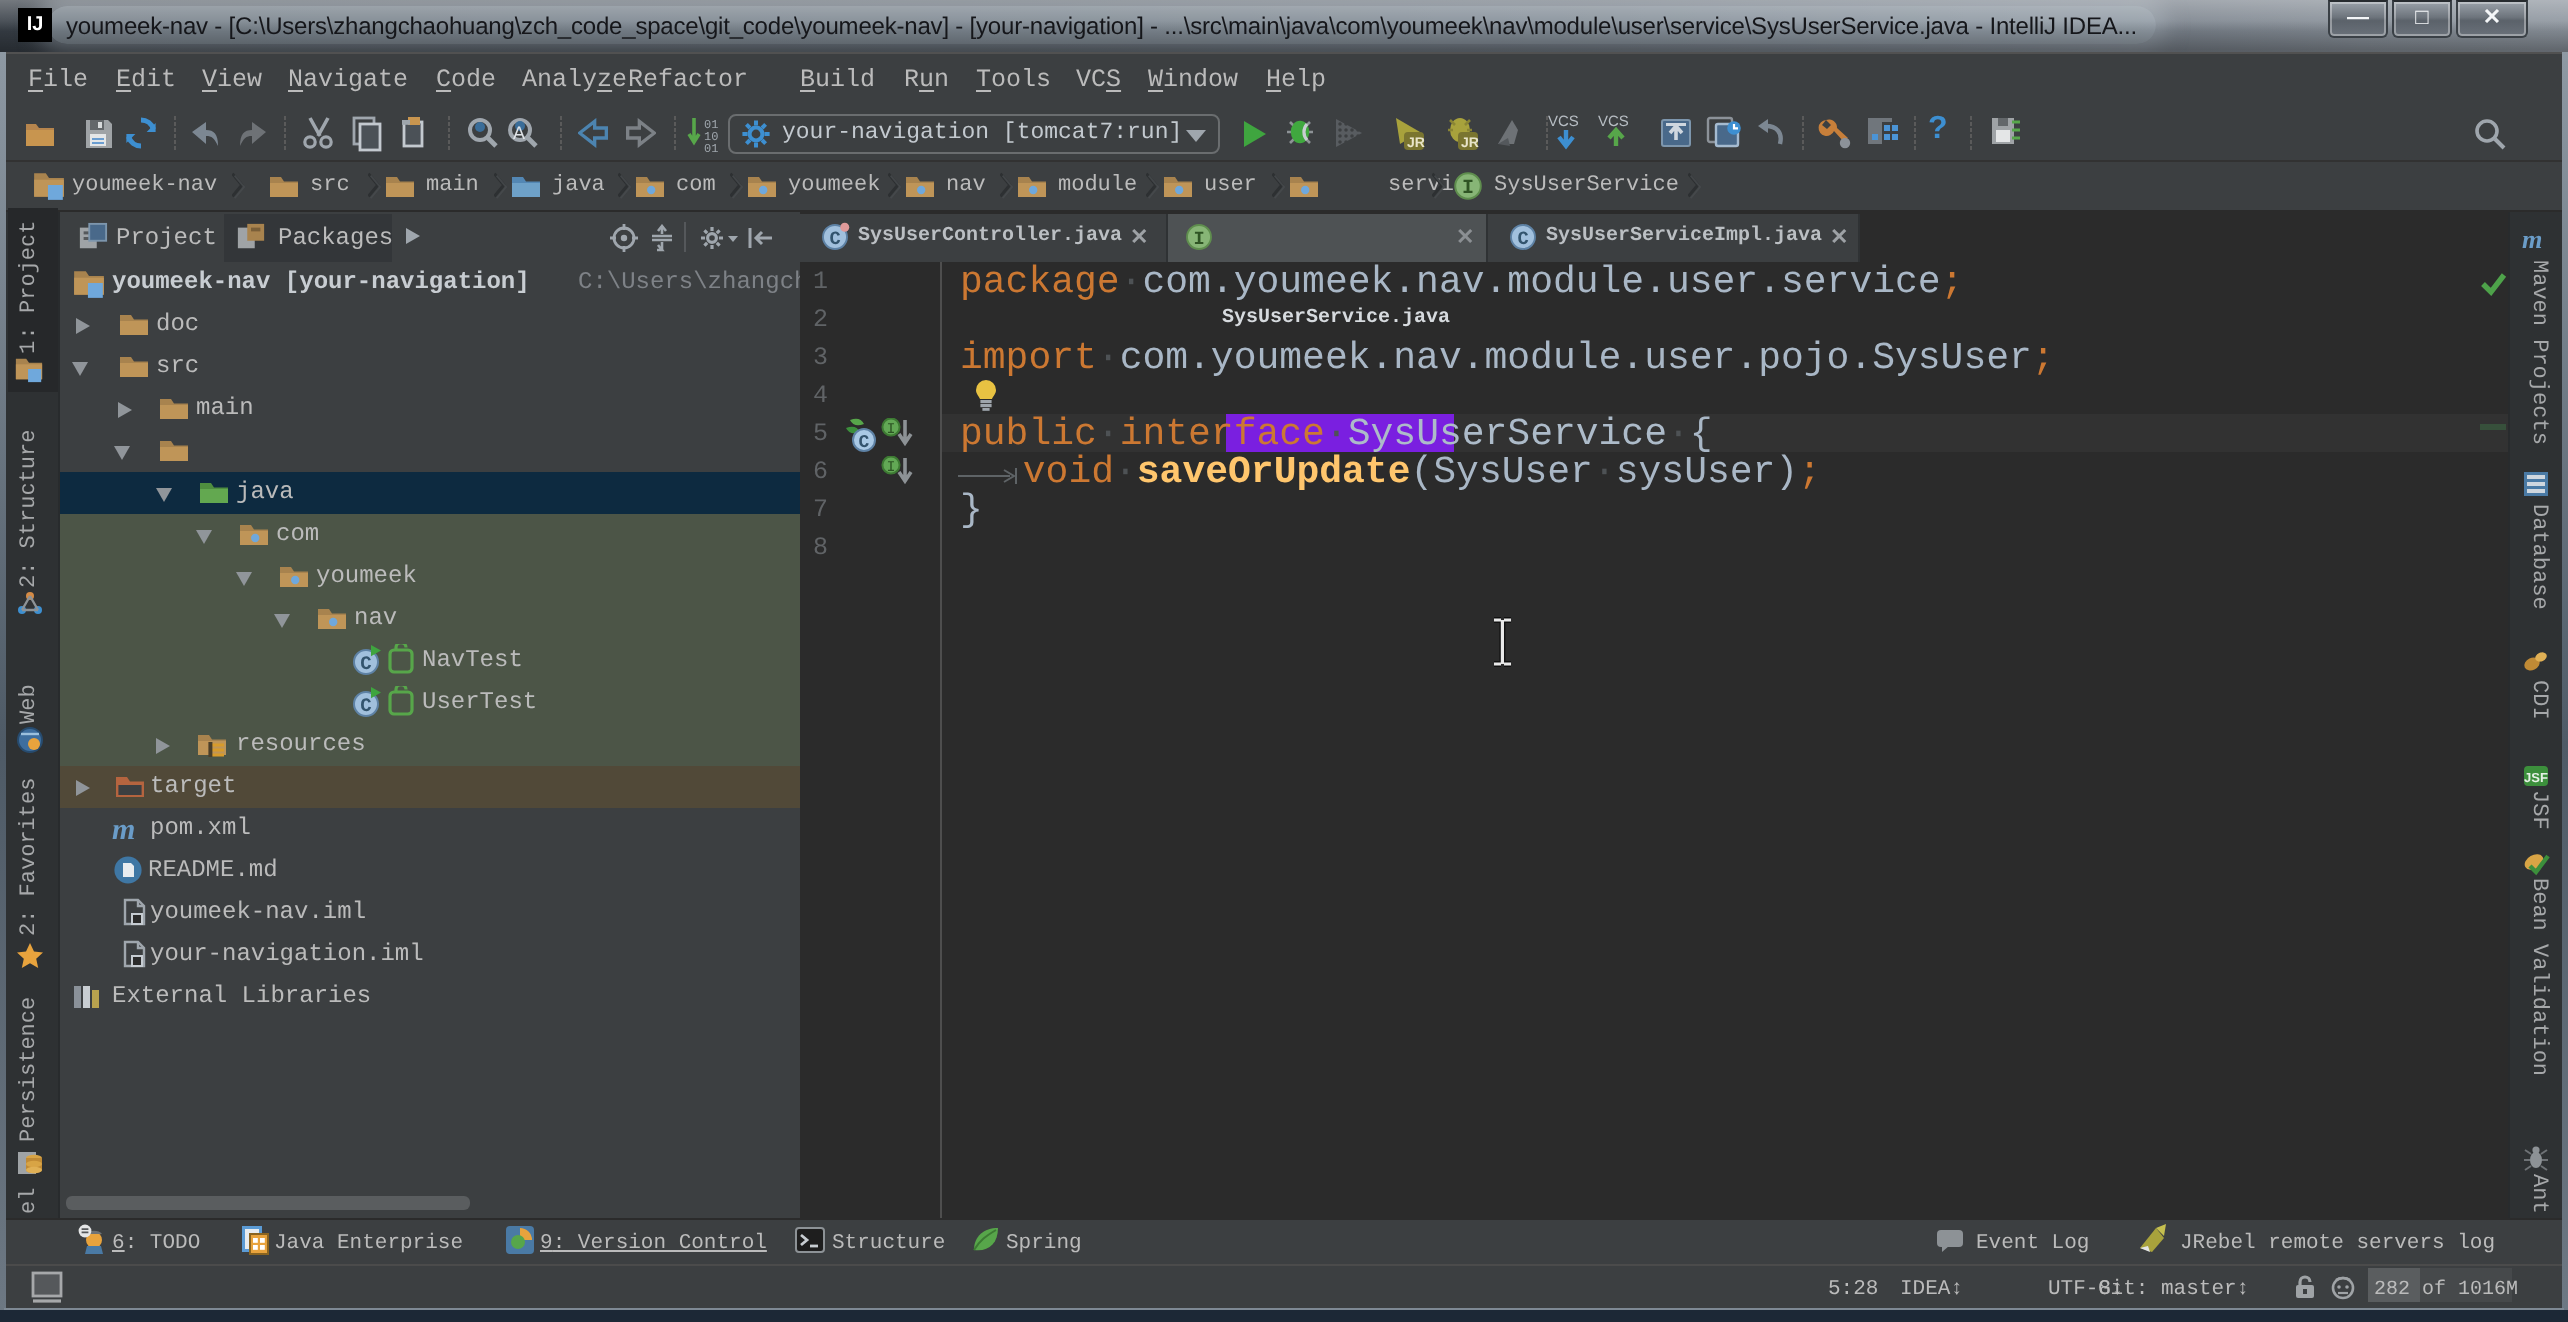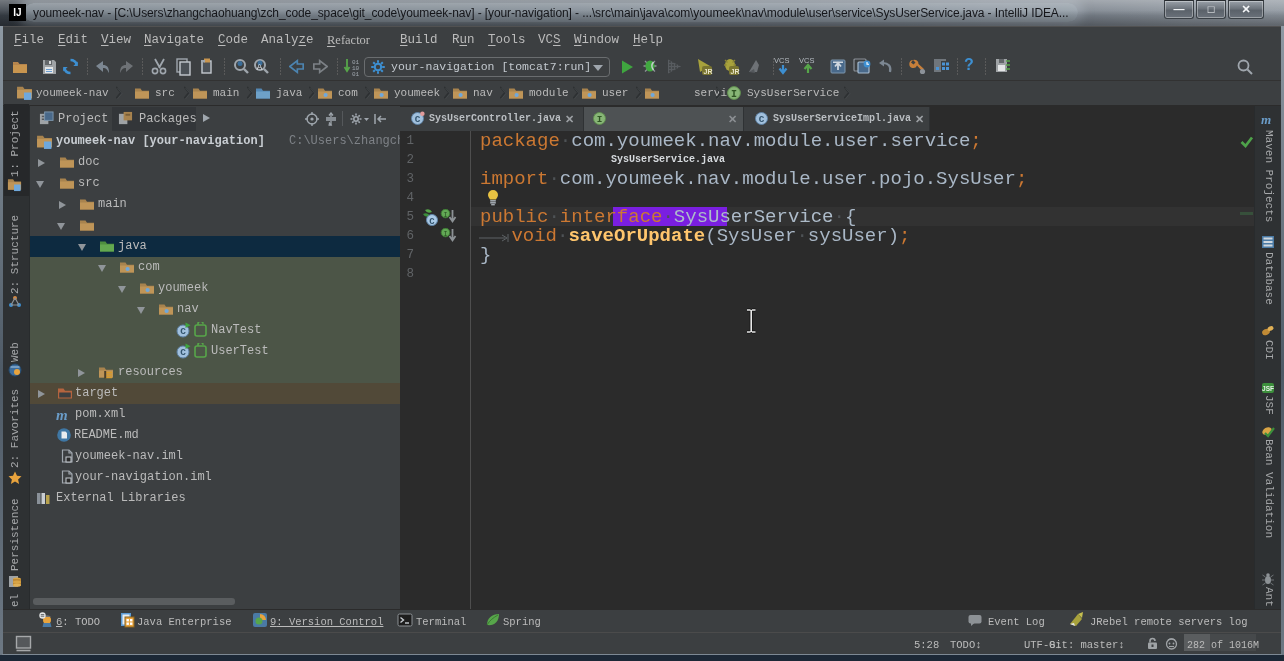--- a/index.html
+++ b/index.html
@@ -70,21 +70,21 @@
 <div class="abs winbtn" style="left:1228px;width:36px;">✕</div>
 
 <div class="abs" id="menubar"></div>
 <div id="menus">
 <div class="mi" style="left:14px;"><u>F</u>ile</div>
 <div class="mi" style="left:58px;"><u>E</u>dit</div>
 <div class="mi" style="left:101px;"><u>V</u>iew</div>
 <div class="mi" style="left:144px;"><u>N</u>avigate</div>
 <div class="mi" style="left:218px;"><u>C</u>ode</div>
 <div class="mi" style="left:261px;">Analy<u>z</u>e</div>
-<div class="mi" style="left:327px;font-family:Liberation Serif, serif;"><u>R</u>efactor</div>
+<div class="mi" style="left:314px;"><u>R</u>efactor</div>
 <div class="mi" style="left:400px;"><u>B</u>uild</div>
 <div class="mi" style="left:452px;">R<u>u</u>n</div>
 <div class="mi" style="left:488px;"><u>T</u>ools</div>
 <div class="mi" style="left:538px;">VC<u>S</u></div>
 <div class="mi" style="left:574px;"><u>W</u>indow</div>
 <div class="mi" style="left:633px;"><u>H</u>elp</div>
 </div>
 
 <div class="abs" id="toolbar"></div>
 <div id="toolicons">
@@ -713,21 +713,21 @@
       <rect x="1" y="1" width="14" height="14" rx="2" fill="#4a7aa5"></rect>
       <path d="M8 8 V2 a6 6 0 0 1 6 6 z" fill="#e8a33d"></path>
       <circle cx="7" cy="9" r="3.5" fill="#57a64a"></circle>
     </svg>
   <div class="bitem" style="left:270px;text-decoration:underline;"><u>9</u>: Version Control</div>
   <svg class="abs" style="left:397px;top:612px" width="16" height="16" viewBox="0 0 16 16">
       <rect x="1" y="2" width="14" height="12" rx="1.5" fill="#1e1e1e" stroke="#8d9296" stroke-width="1"></rect>
       <path d="M3.5 5.5 l3 2.5 -3 2.5" stroke="#c8cdd2" stroke-width="1.4" fill="none"></path>
       <path d="M8 11 h4" stroke="#c8cdd2" stroke-width="1.4"></path>
     </svg>
-  <div class="bitem" style="left:416px;">Terminal</div>
+  <div class="bitem" style="left:416px;">Structure</div>
   <svg class="abs" style="left:485px;top:612px" width="16" height="16" viewBox="0 0 16 16">
       <path d="M2 13 C2 6 7 2 14 2 c0 8 -5 12 -12 11" fill="#57a64a"></path>
       <path d="M2 13 C5 8 8 6 13 3" stroke="#3c7a33" stroke-width="1" fill="none"></path>
     </svg>
   <div class="bitem" style="left:503px;">Spring</div>
   <svg class="abs" style="left:967px;top:612px" width="16" height="16" viewBox="0 0 16 16">
       <rect x="1.5" y="3" width="13" height="8.5" rx="2" fill="#8d9296"></rect>
       <path d="M4 11 v3 l3.5 -3 z" fill="#8d9296"></path>
     </svg>
   <div class="bitem" style="left:988px;">Event Log</div>
@@ -736,21 +736,21 @@
       <path d="M10 3 l5 -2 -1 6 z" fill="#c5bf4f"></path>
       <path d="M2 13 l4 -1 1 3 z" fill="#e4e6e7"></path>
     </svg>
   <div class="bitem" style="left:1090px;">JRebel remote servers log</div>
 
   <svg class="abs" style="left:15px;top:635px" width="17" height="17" viewBox="0 0 17 17">
       <rect x="1.5" y="1.5" width="14" height="11.5" fill="#55585b" stroke="#a6a8aa" stroke-width="1.4"></rect>
       <path d="M1.5 15.5 h14" stroke="#a6a8aa" stroke-width="1.6"></path>
     </svg>
   <div class="sitem" style="left:914px;">5:28</div>
-  <div class="sitem" style="left:950px;">TODO↕</div>
+  <div class="sitem" style="left:950px;">IDEA↕</div>
   <div class="sitem" style="left:1024px;text-align:right;">UTF-8↕</div>
   <div class="sitem" style="left:1049px;">Git: master↕</div>
   <svg class="abs" style="left:1146px;top:637px" width="13" height="13" viewBox="0 0 13 13">
       <rect x="2" y="5.5" width="9" height="6.5" rx="1" fill="#9fa3a6"></rect>
       <path d="M4 5.5 V4 a2.5 2.5 0 0 1 5 0" fill="none" stroke="#9fa3a6" stroke-width="1.6"></path>
       <rect x="5.5" y="7.5" width="2" height="2.5" fill="#3c3f41"></rect>
     </svg>
   <svg class="abs" style="left:1164px;top:636px" width="15" height="15" viewBox="0 0 15 15">
       <circle cx="7.5" cy="8" r="5" fill="none" stroke="#9fa3a6" stroke-width="1.3"></circle>
       <path d="M4 4 a5 3.5 0 0 1 7 0" fill="none" stroke="#9fa3a6" stroke-width="1.3"></path>

